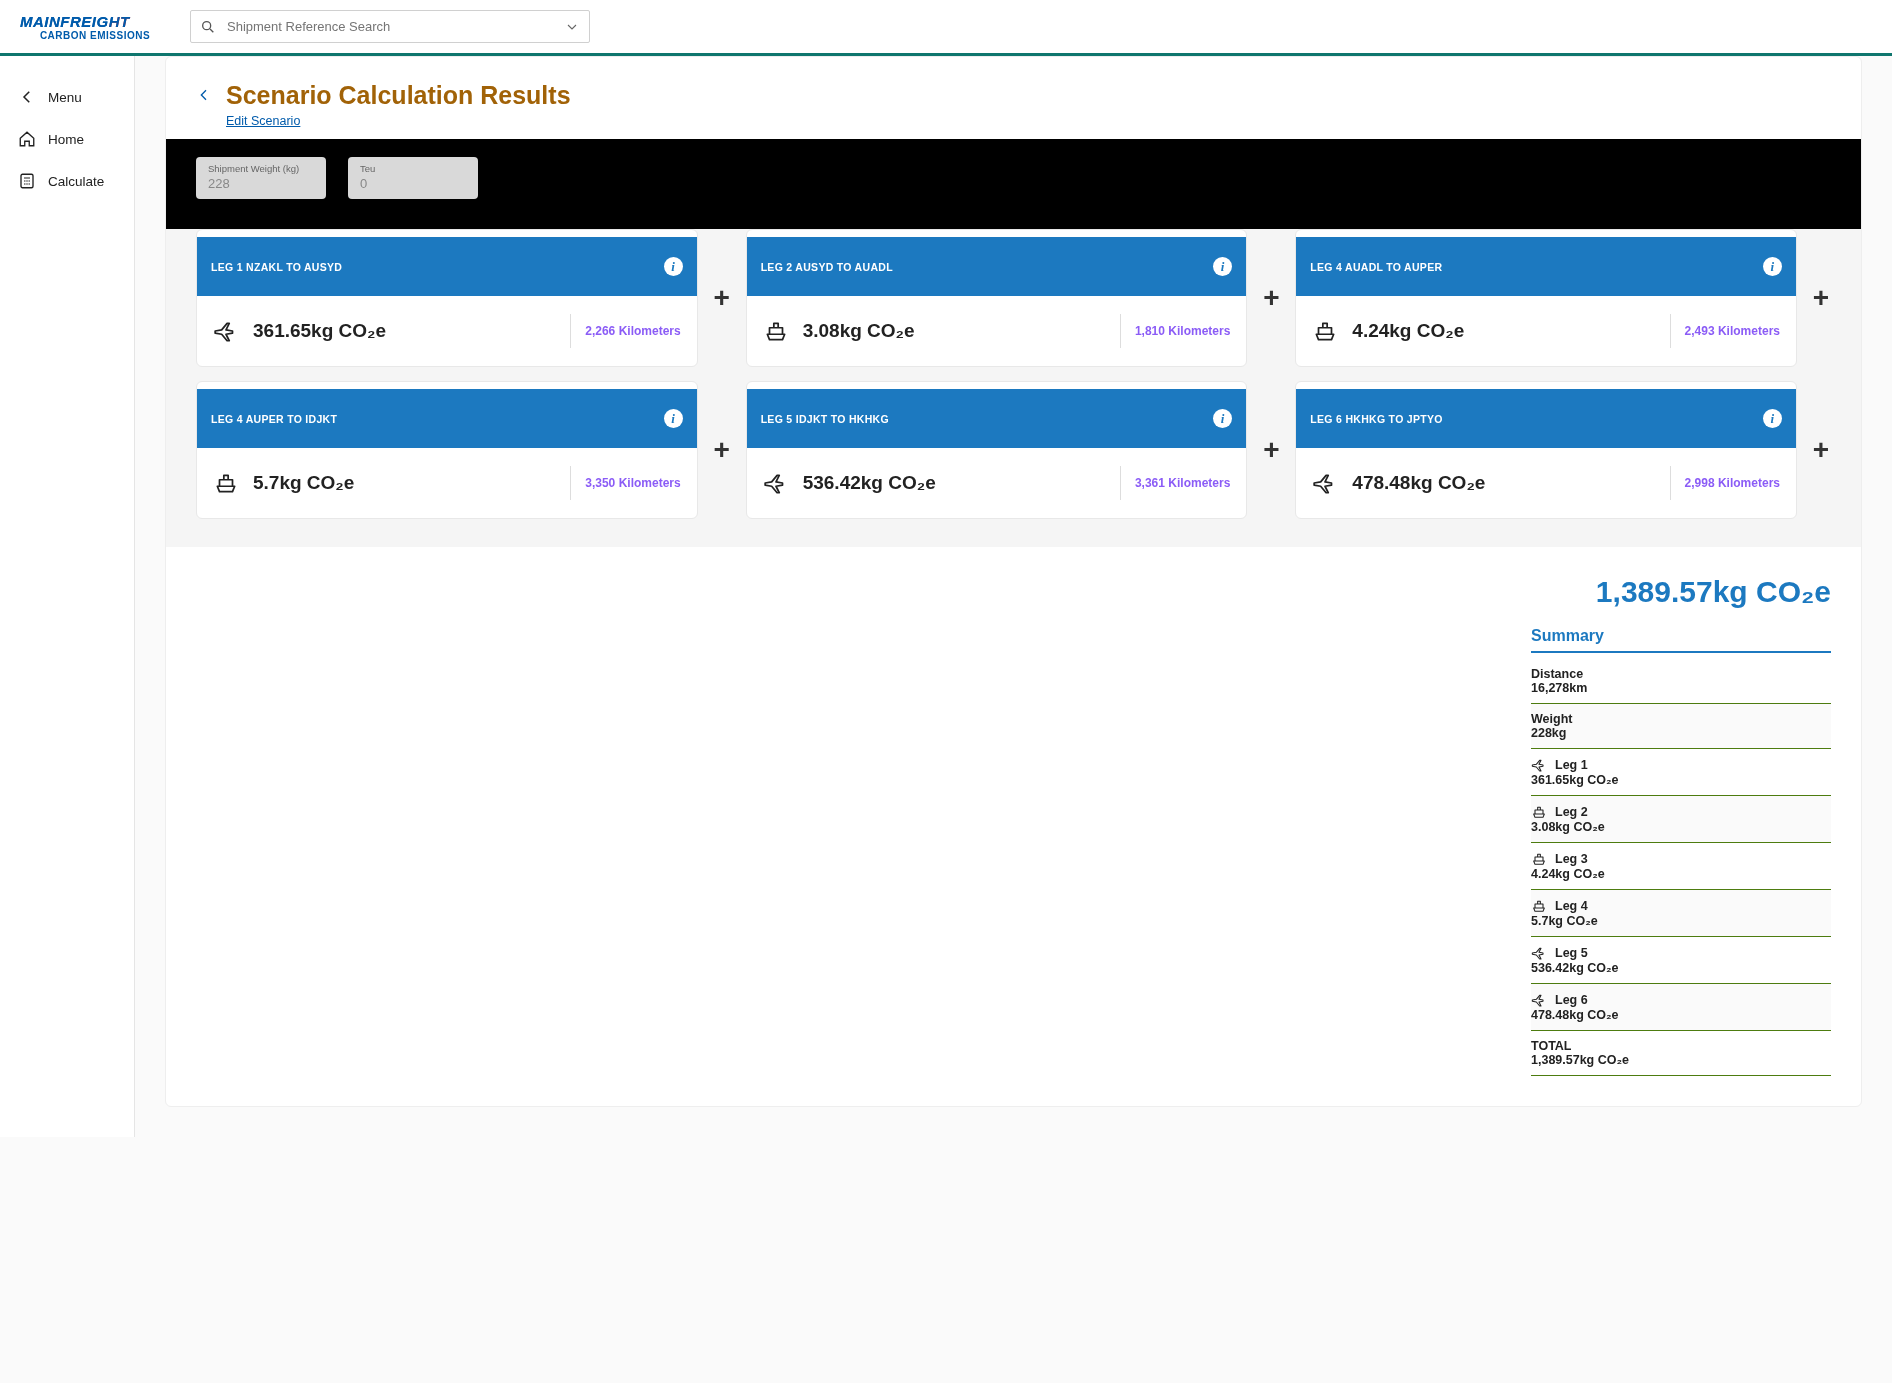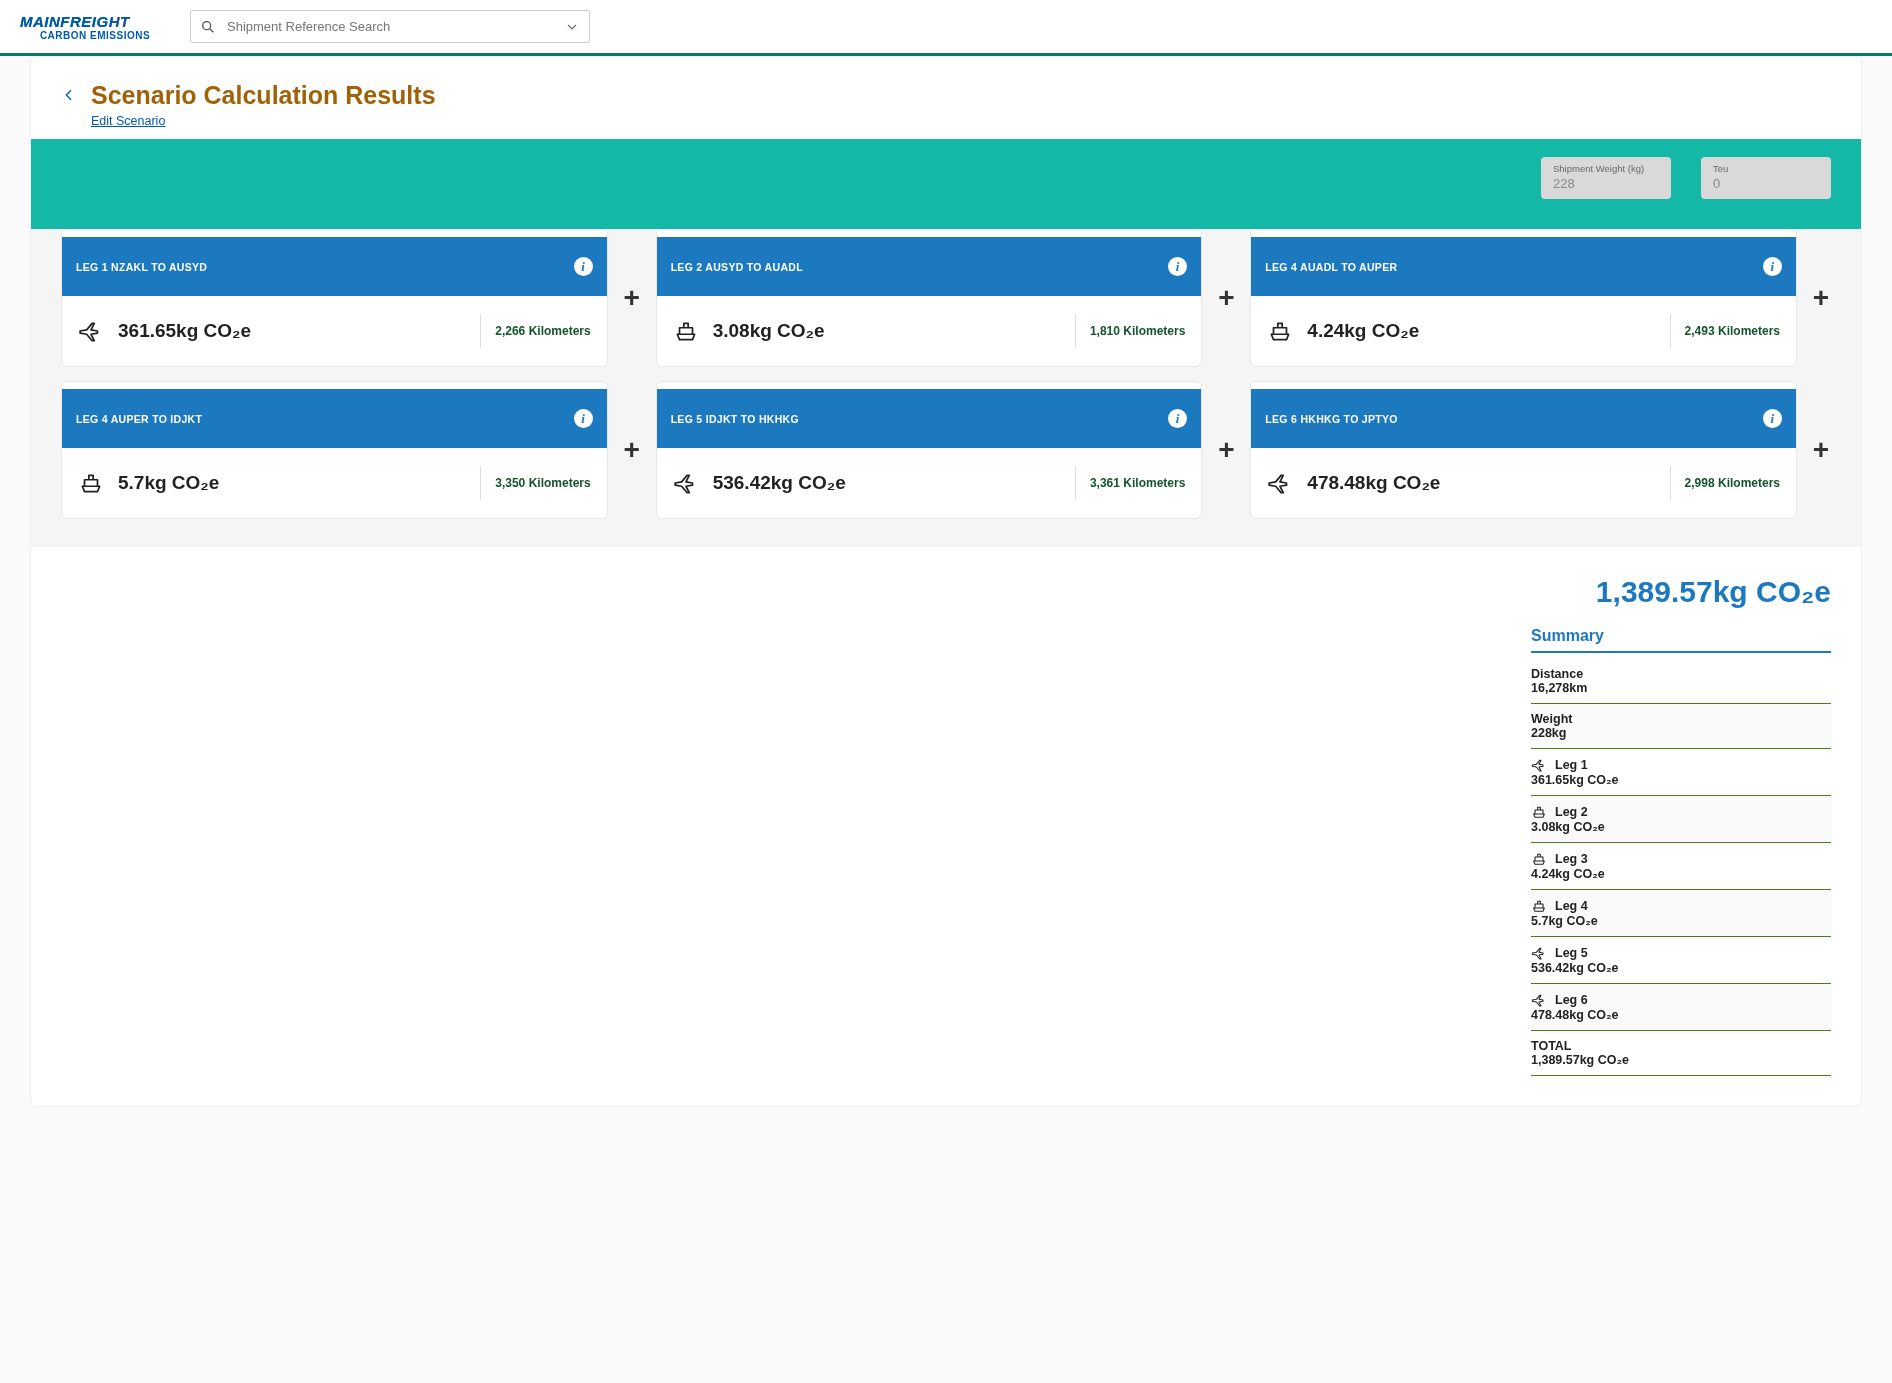--- a/index.html
+++ b/index.html
@@ -23,36 +23,36 @@
 .main { flex: 1; padding: 0 30px 30px 30px; }
 .card { background: #fff; border-radius: 6px; border: 1px solid #eee; }
 
 
 .title-row { padding: 24px 30px 10px 30px; display:flex; align-items:flex-start; gap:14px; }
 .back-btn { margin-top:6px; cursor:pointer; }
 .page-title { font-size: 25px; font-weight: 700; color: #a16207; }
 .edit-link { font-size: 12.5px; color: #005bab; text-decoration: underline; display:inline-block; margin-top:4px; }
 
 
-.inputs-row { background:#14b8a6; padding: 18px 30px 30px 30px; display:flex; gap:30px;justify-content:flex-end; }
+.inputs-row { background:#000000; padding: 18px 30px 30px 30px; display:flex; gap:22px; }
 .input-group { background:#d9d9d9; border-radius:4px; padding: 6px 12px 8px 12px; width: 130px; }
 .input-label { font-size: 9.5px; color: #666; }
 .input-value { font-size: 13px; color: #888; padding-top:2px; }
 
 
 .legs-area { background:#f5f5f5; padding: 0 30px 28px 30px; }
 .legs-grid { display:grid; grid-template-columns: 1fr auto 1fr auto 1fr auto; gap: 14px 14px; align-items:center; }
 .leg-card { background:#fff; border-radius:6px; overflow:hidden; border:1px solid #e8e8e8; }
 .leg-header { background:#1c79c0; color:#fff; display:flex; justify-content:space-between; align-items:center; padding: 20px 14px; font-size:10.5px; font-weight:600; letter-spacing:0.3px;margin-top:7px; }
 .info-btn { width:19px; height:19px; background:#fff; color:#1c79c0; border-radius:50%; display:flex; align-items:center; justify-content:center; font-size:13px; font-weight:700; font-style:italic; font-family:serif; cursor:pointer; }
 .leg-body { display:flex; align-items:center; padding: 18px 16px; gap:14px; }
 .mode-icon { width:26px; flex-shrink:0; }
 .leg-co2 { font-size:19px; font-weight:800; color:#222; flex:1; }
 .leg-sep { width:1px; height:34px; background:#ddd; }
-.leg-dist { font-size:12px; font-weight:700; color:#14532d; white-space:nowrap; }
+.leg-dist { font-size:12px; font-weight:700; color:#8b5cf6; white-space:nowrap; }
 .plus { font-size:28px; font-weight:900; color:#333; text-align:center; width:20px; }
 
 
 .summary-block { display:flex; justify-content:flex-end; padding: 28px 30px 30px; }
 .summary-inner { width: 300px; }
 .total-co2 { font-size:30px; font-weight:800; color:#1c79c0; text-align:right; margin-bottom:18px; }
 .summary-title { font-size:16px; font-weight:700; color:#1c79c0; padding-bottom:6px; border-bottom:2px solid #1c79c0; margin-bottom:6px; }
 .summary-row { display:flex; justify-content:space-between; align-items:flex-start; font-size:12.5px; font-weight:700; padding: 8px 0; border-bottom:1px solid #4d7c0f;flex-direction:column; }
 .summary-row:nth-child(even){ background:#fafafa; }
 .summary-row .left { display:flex; align-items:center; gap:8px; }
@@ -105,20 +105,46 @@
     <span class="dropdown-icon">
       <svg width="16" height="16" viewBox="0 0 24 24" style="color:#666">
           <use href="#ic-chevron-down"></use>
         </svg>
     </span>
   </div>
 </div>
 
 <div class="layout">
 
+  <div class="sidebar">
+    <div class="sidebar-item">
+      <span>
+          <svg width="18" height="18" viewBox="0 0 24 24">
+            <use href="#ic-chevron-left"></use>
+          </svg>
+        </span>
+      <span>Menu</span>
+    </div>
+    <div class="sidebar-item">
+      <span>
+          <svg width="18" height="18" viewBox="0 0 24 24">
+            <use href="#ic-home"></use>
+          </svg>
+        </span>
+      <span>Home</span>
+    </div>
+    <div class="sidebar-item">
+      <span>
+          <svg width="18" height="18" viewBox="0 0 24 24">
+            <use href="#ic-calc"></use>
+          </svg>
+        </span>
+      <span>Calculate</span>
+    </div>
+  </div>
 
   <div class="main">
     <div class="card">
 
       <div class="title-row">
         <span class="back-btn">
           <svg width="16" height="16" viewBox="0 0 24 24" style="color:#005bab">
               <use href="#ic-chevron-left"></use>
             </svg>
         </span>

